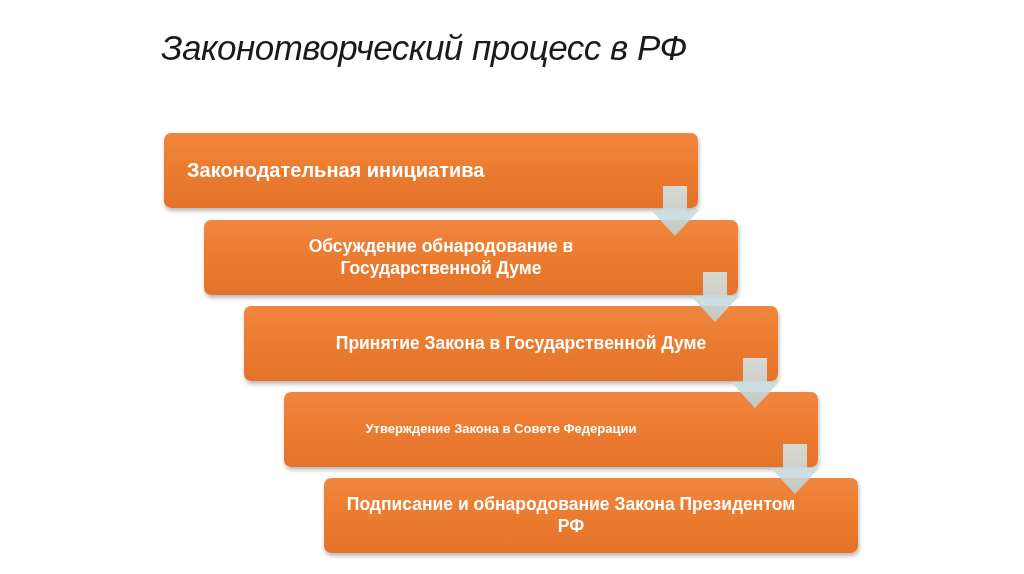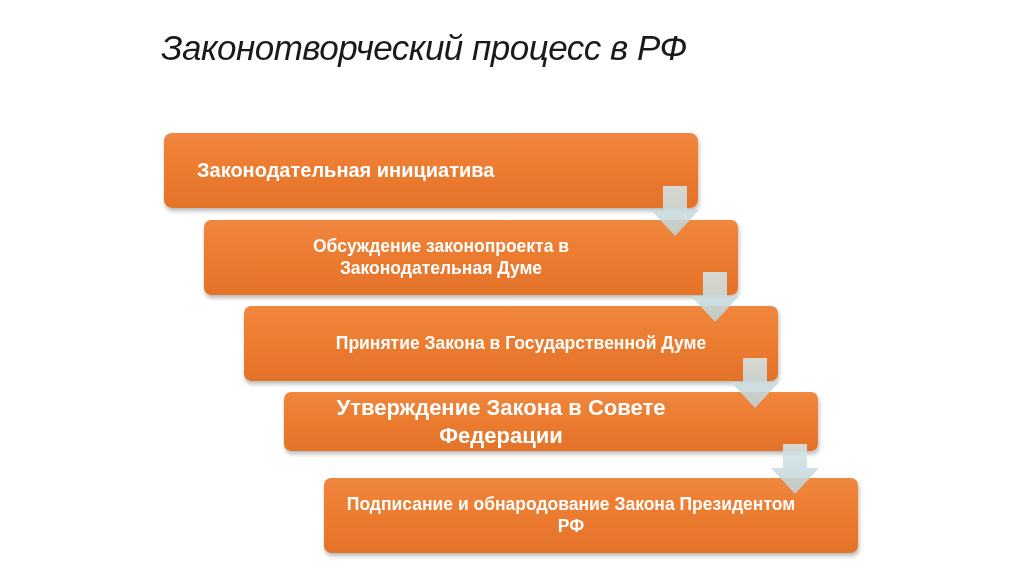--- a/index.html
+++ b/index.html
@@ -32,24 +32,24 @@
       color: #ffffff;
       font-weight: bold;
       display: flex;
       align-items: center;
       box-sizing: border-box;
     }
     .step .label {
       display: block;
       line-height: 1.25;
     }
-    .step-0 { left: 164px; top: 133px; width: 534px; height: 75px; padding-left: 33px; font-size: 20px; border-radius: 8px; }
+    .step-0 { left: 164px; top: 133px; width: 534px; height: 75px; padding-left: 23px; font-size: 20px; }
     .step-1 { left: 204px; top: 220px; width: 534px; height: 75px; justify-content: center; text-align: center; font-size: 17.5px; padding-right: 120px; padding-left: 60px; }
     .step-2 { left: 244px; top: 306px; width: 534px; height: 75px; justify-content: center; text-align: center; font-size: 17.5px; padding-left: 20px; }
-    .step-3 { left: 284px; top: 392px; width: 534px; height: 59px; justify-content: center; text-align: center; font-size: 22px; padding-right: 120px; padding-left: 20px; }
+    .step-3 { left: 284px; top: 392px; width: 534px; height: 75px; justify-content: center; text-align: center; font-size: 13px; padding-right: 120px; padding-left: 20px; }
     .step-4 { left: 324px; top: 478px; width: 534px; height: 75px; justify-content: flex-start; text-align: center; font-size: 17.5px; padding-right: 60px; padding-left: 20px; }
 
     .arrow {
       position: absolute;
       width: 48px;
       height: 50px;
       opacity: 0.88;
     }
     .arrow svg { display: block; }
     .arrow-0 { left: 651px; top: 186px; }
@@ -62,21 +62,21 @@
 
 <div>
   <div class="title">Законотворческий процесс в РФ</div>
 
   <div>
     <div class="step step-0">
       <span class="label">Законодательная инициатива</span>
     </div>
 
     <div class="step step-1">
-      <span class="label">Обсуждение законопроекта в Законодательная Думе</span>
+      <span class="label">Обсуждение обнародование в Государственной Думе</span>
     </div>
 
     <div class="step step-2">
       <span class="label">Принятие Закона в Государственной Думе</span>
     </div>
 
     <div class="step step-3">
       <span class="label">Утверждение Закона в Совете Федерации</span>
     </div>
 

